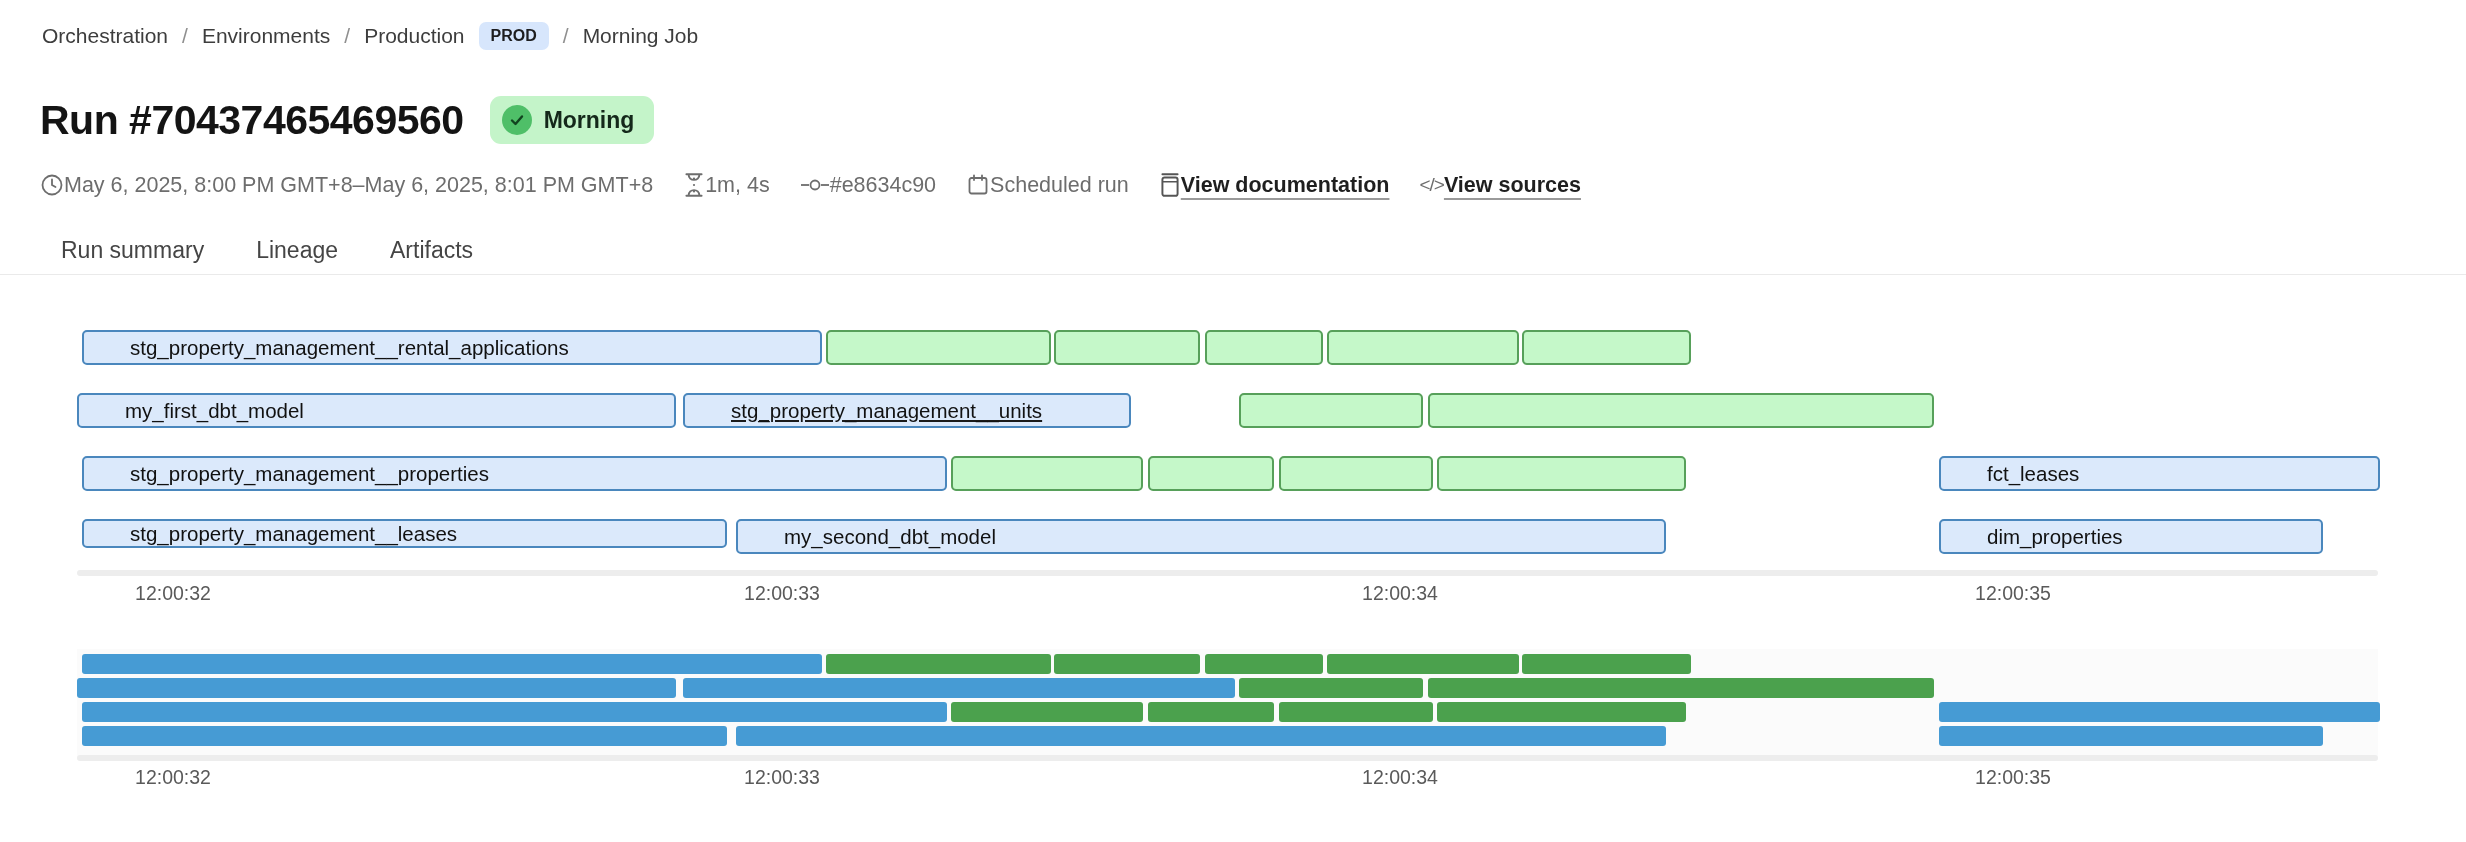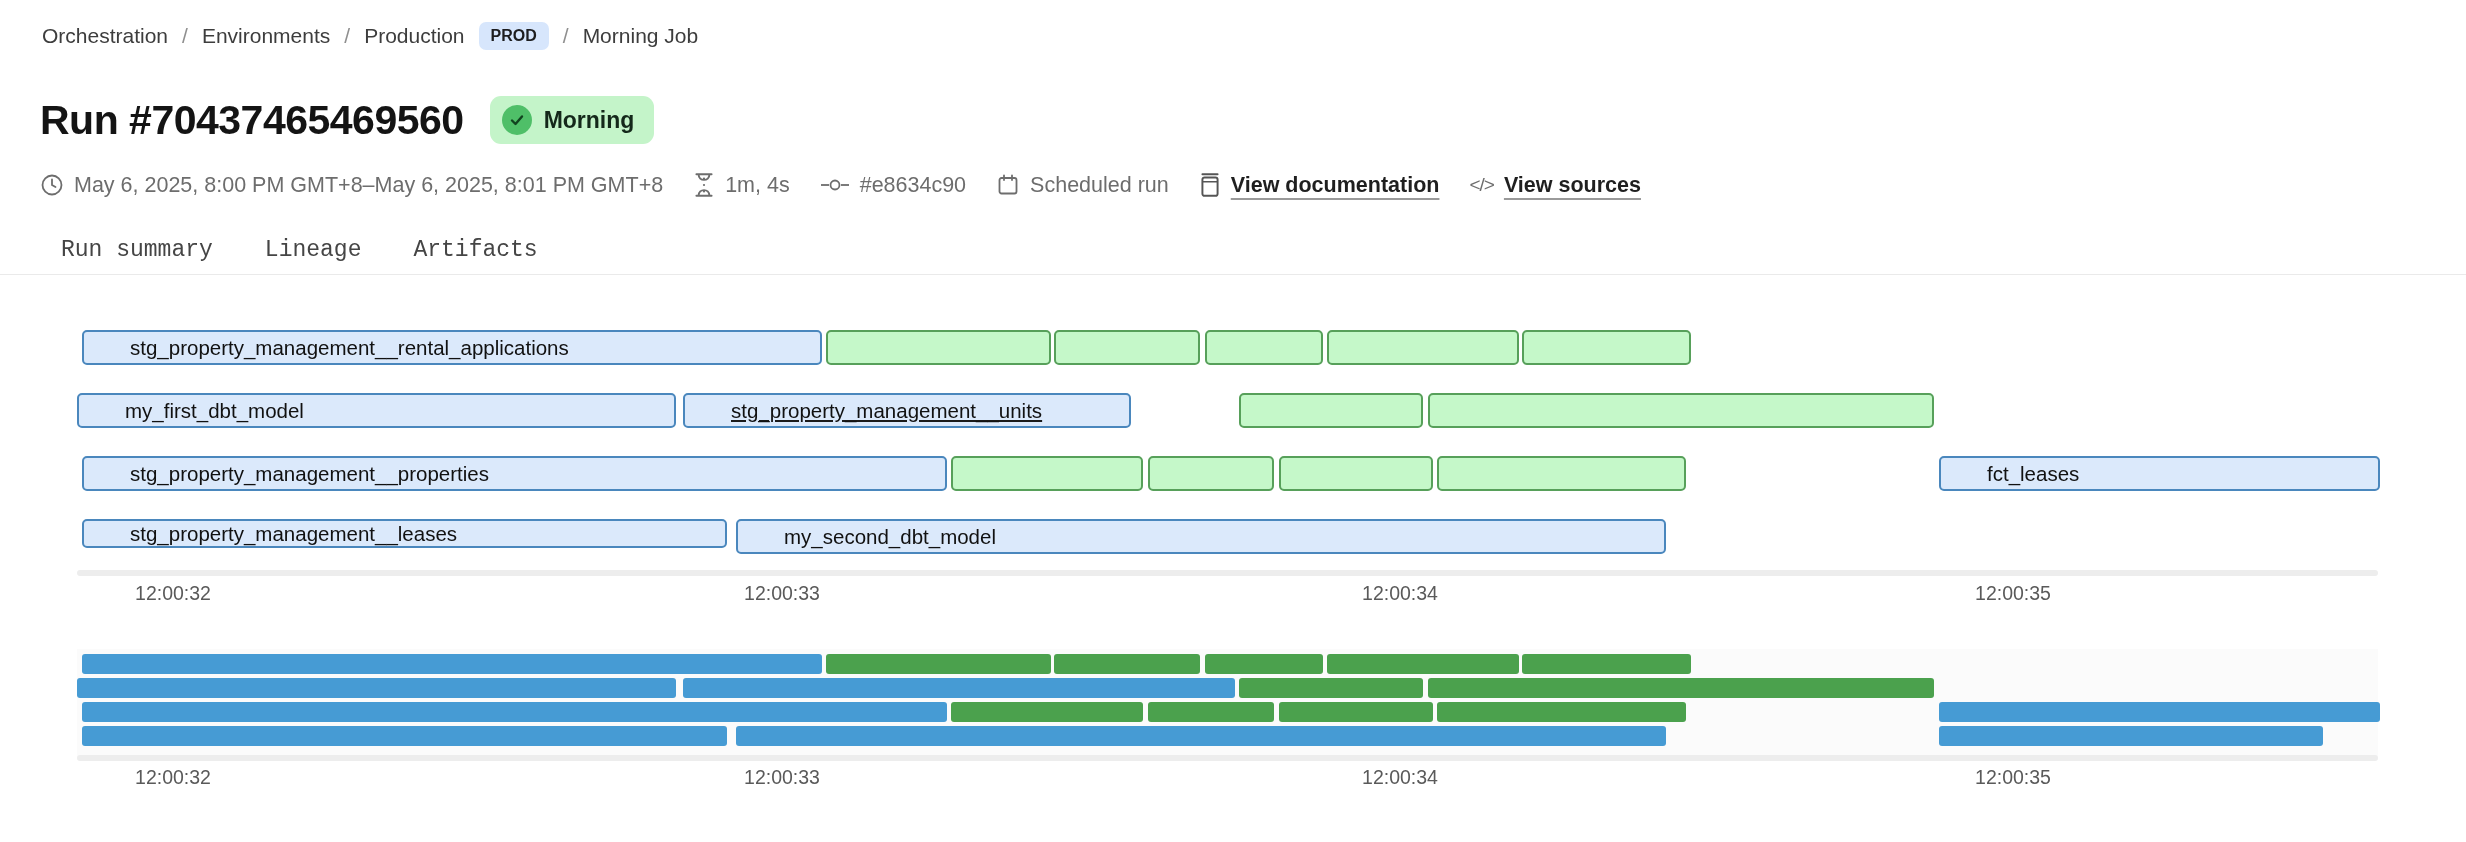--- a/index.html
+++ b/index.html
@@ -27,28 +27,28 @@
   
   .rerun-btn { position:absolute; right:42px; top:128px; height:51px; background:var(--rerun-bg);
                border:none; border-radius:9px; color:#ffffff; display:flex; align-items:center;
                gap:13px; padding:0 20px; font-size:23px; font-weight:700; cursor:pointer;
                font-family:"Liberation Sans", sans-serif; }
   .rerun-btn svg { display:block; }
 
   
   .meta-row { position:absolute; left:40px; top:172px; display:flex; align-items:center;
               gap:30px; font-size:21.5px; color:#6d6d6d; }
-  .meta-item { display:flex; align-items:center; gap:10px; }
+  .meta-item { display:flex; align-items:center; }
   .meta-item svg { flex:none; }
   .meta-link { color:#1f1f1f; font-weight:700; text-decoration:underline;
                text-decoration-color:#9a9a9a; text-underline-offset:6px; cursor:pointer; }
   .code-glyph { font-size:19px; color:#6d6d6d; letter-spacing:-1px; }
 
   
-  .tabs { position:absolute; left:42px; top:226px; display:flex; align-items:center; gap:14px;font-family:Liberation Mono, monospace; }
+  .tabs { position:absolute; left:42px; top:226px; display:flex; align-items:center; gap:14px; }
   .tab { font-size:23px; color:#454545; padding:9px 17px; border:2px solid transparent;
          border-radius:9px; cursor:pointer; white-space:nowrap; }
   .tab.selected { color:#0d0d0d; font-weight:600; border-color:var(--accent); background:#ffffff; }
   .tabs-divider { position:absolute; left:0; top:274px; width:2466px; height:1px; background:#eaeaea; }
 
   
   .gantt { position:absolute; }
   .bar { position:absolute; border-radius:5px; display:flex; align-items:center; overflow:hidden;padding-left:33px; }
   .bar.blue  { background:var(--bar-blue-fill);  border:2px solid var(--bar-blue-border); cursor:pointer; }
   .bar.green { background:var(--bar-green-fill); border:2px solid var(--bar-green-border); cursor:pointer; }
@@ -168,20 +168,23 @@
       <div class="bar green" style="left: 1202px; top: 126px; width: 154px; height: 35px;"></div>
       <div class="bar green" style="left: 1360px; top: 126px; width: 249px; height: 35px;"></div>
       <div class="bar blue" style="left: 1862px; top: 126px; width: 441px; height: 35px;">
         <span class="bar-label">fct_leases</span>
       </div>
       <div class="bar blue" style="left: 5px; top: 189px; width: 645px; height: 29px;">
         <span class="bar-label">stg_property_management__leases</span>
       </div>
       <div class="bar blue" style="left: 659px; top: 189px; width: 930px; height: 35px;">
         <span class="bar-label">my_second_dbt_model</span>
+      </div>
+      <div class="bar blue" style="left: 1862px; top: 189px; width: 384px; height: 35px;">
+        <span class="bar-label">dim_properties</span>
       </div>
       <div class="track" style="left: 0px; top: 240px; width: 2301px;"></div>
       <div class="tick" style="left: 96px; top: 252px;">12:00:32</div>
       <div class="tick" style="left: 705px; top: 252px;">12:00:33</div>
       <div class="tick" style="left: 1323px; top: 252px;">12:00:34</div>
       <div class="tick" style="left: 1936px; top: 252px;">12:00:35</div>
     </div>
 
   <div class="gantt" id="mini-gantt" style="left:77px; top:654px; width:2315px; height:150px;">
       <div class="mini-panel" style="left: 0px; top: -5px; width: 2301px; height: 111px;"></div>

